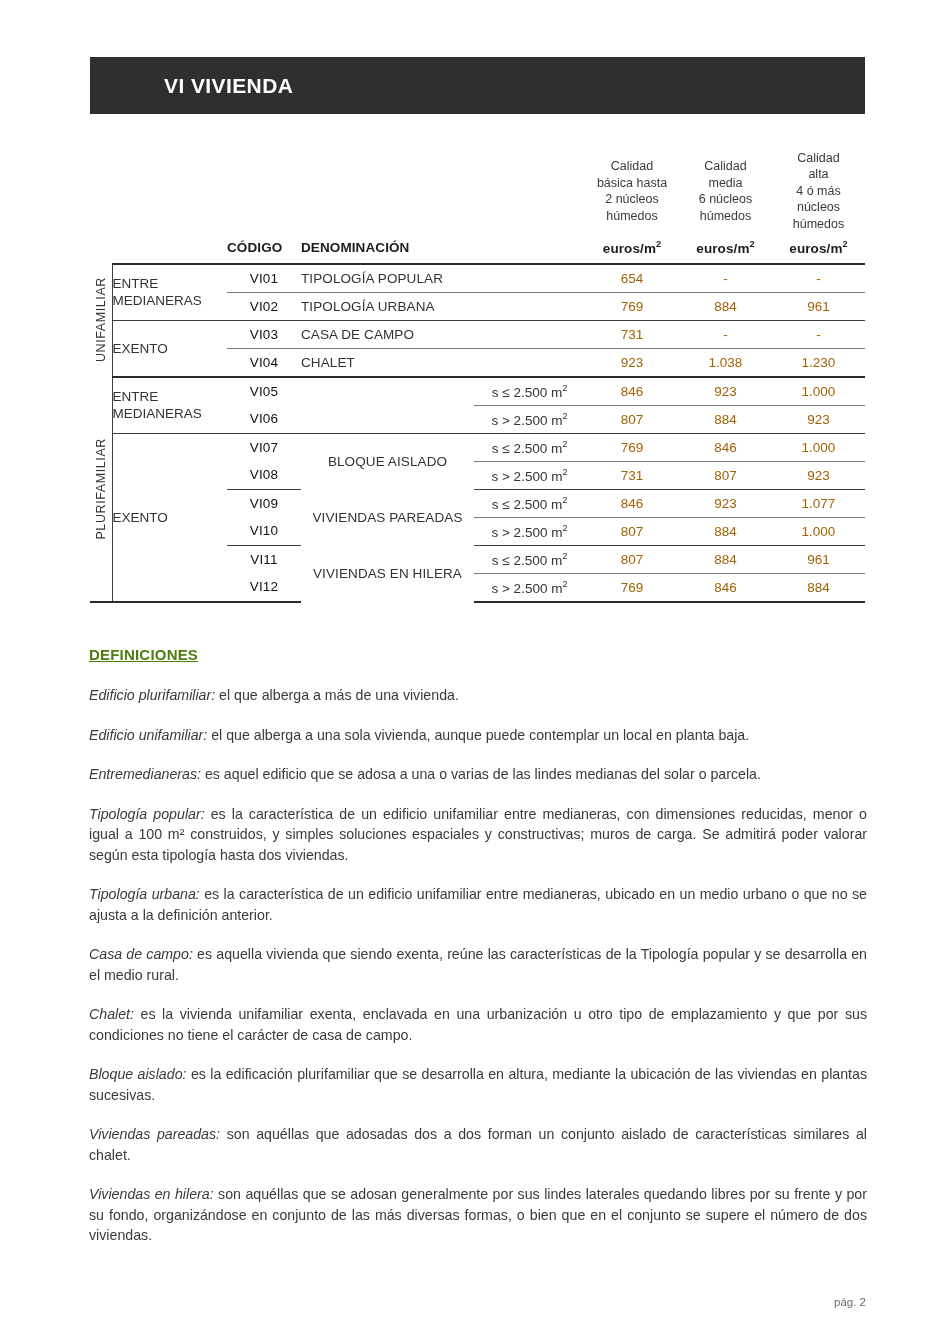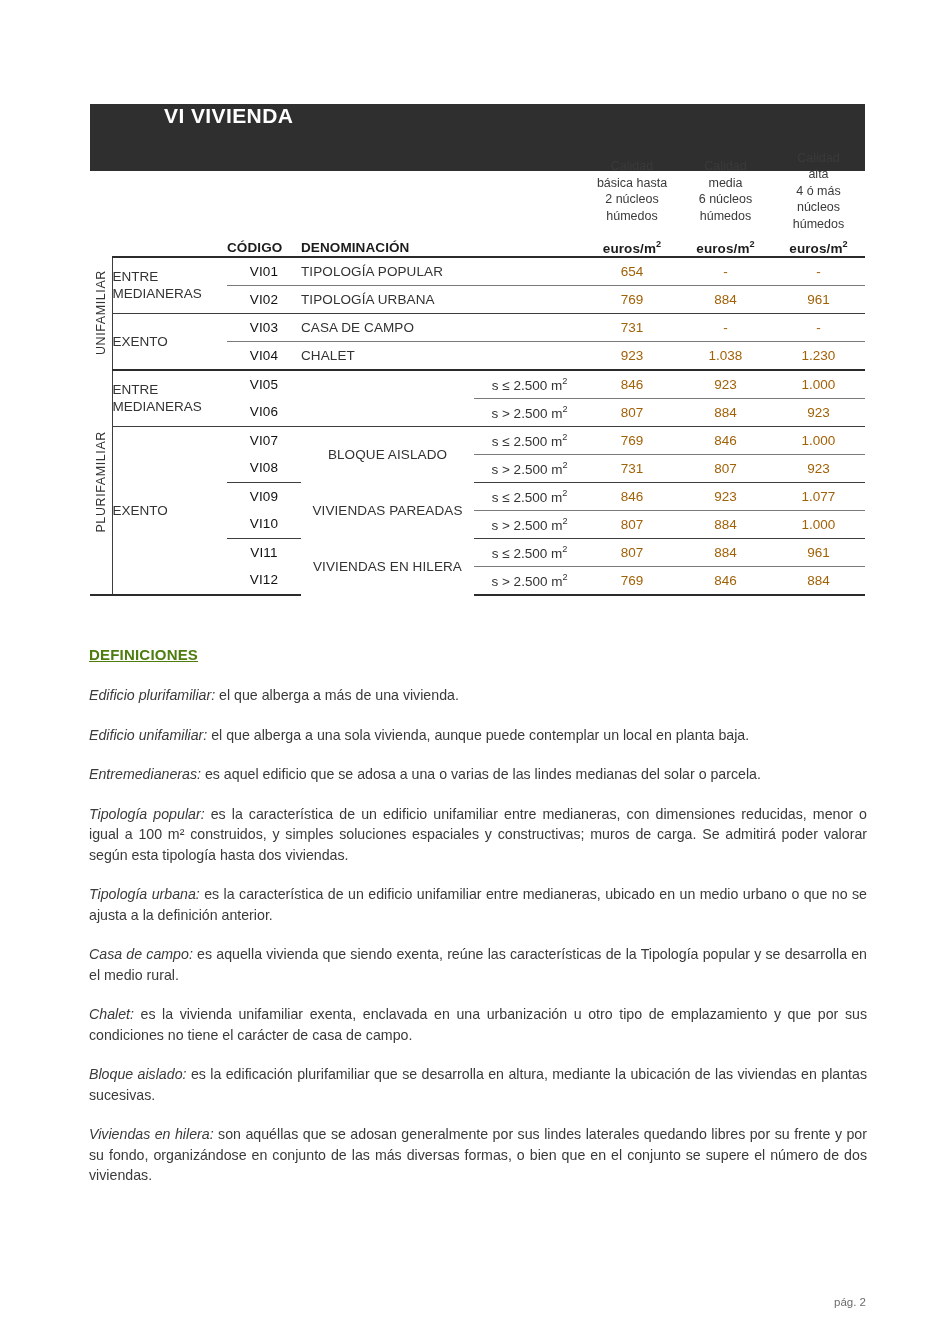--- a/index.html
+++ b/index.html
@@ -22,25 +22,24 @@
     width: 950px;
     height: 1342px;
   }
 
   
   .title-banner {
     position: absolute;
     left: 90px;
     top: 57px;
     width: 775px;
-    height: 67px;
+    height: 57px;
     background: #2f2f2f;
     display: flex;
-    align-items: flex-start;
-    margin-top: 47px;
+    align-items: center;
   }
   .title-banner .title-text {
     color: #ffffff;
     font-size: 21px;
     font-weight: bold;
     letter-spacing: 0.4px;
     margin-left: 74px;
   }
 
   
@@ -77,20 +76,21 @@
     vertical-align: bottom;
     padding-bottom: 4px;
   }
   .qh-spacer { height: 96px; }
 
   
   .collabel-row td {
     font-size: 13.5px;
     font-weight: bold;
     color: #1c1c1c;
+    padding-bottom: 7px;
     letter-spacing: 0.1px;
   }
   .collabel-row td.lbl-left { text-align: left; }
   .collabel-row td.lbl-ctr  { text-align: center; }
 
   .rule-heavy { border-bottom: 2.4px solid #2b2b2b; }
   .rule-thin  { border-bottom: 1px solid #7a7a7a; }
   .rule-med   { border-bottom: 1.6px solid #3d3d3d; }
   .rule-none  { border-bottom: none; }
 
@@ -381,18 +381,19 @@
     <h2>DEFINICIONES</h2>
 
     <p><span class="term">Edificio plurifamiliar:</span><span> el que alberga a más de una vivienda.</span></p>
     <p><span class="term">Edificio unifamiliar:</span><span> el que alberga a una sola vivienda, aunque puede contemplar un local en planta baja.</span></p>
     <p><span class="term">Entremedianeras:</span><span> es aquel edificio que se adosa a una o varias de las lindes medianas del solar o parcela.</span></p>
     <p><span class="term">Tipología popular:</span><span> es la característica de un edificio unifamiliar entre medianeras, con dimensiones reducidas, menor o igual a 100 m² construidos, y simples soluciones espaciales y constructivas; muros de carga. Se admitirá poder valorar según esta tipología hasta dos viviendas.</span></p>
     <p><span class="term">Tipología urbana:</span><span> es la característica de un edificio unifamiliar entre medianeras, ubicado en un medio urbano o que no se ajusta a la definición anterior.</span></p>
     <p><span class="term">Casa de campo:</span><span> es aquella vivienda que siendo exenta, reúne las características de la Tipología popular y se desarrolla en el medio rural.</span></p>
     <p><span class="term">Chalet:</span><span> es la vivienda unifamiliar exenta, enclavada en una urbanización u otro tipo de emplazamiento y que por sus condiciones no tiene el carácter de casa de campo.</span></p>
     <p><span class="term">Bloque aislado:</span><span> es la edificación plurifamiliar que se desarrolla en altura, mediante la ubicación de las viviendas en plantas sucesivas.</span></p>
+    <p><span class="term">Viviendas pareadas:</span><span> son aquéllas que adosadas dos a dos forman un conjunto aislado de características similares al chalet.</span></p>
     <p><span class="term">Viviendas en hilera:</span><span> son aquéllas que se adosan generalmente por sus lindes laterales quedando libres por su frente y por su fondo, organizándose en conjunto de las más diversas formas, o bien que en el conjunto se supere el número de dos viviendas.</span></p>
   </div>
 
   <div class="footer">pág. 2</div>
 
 </div>
 
 </body></html>

